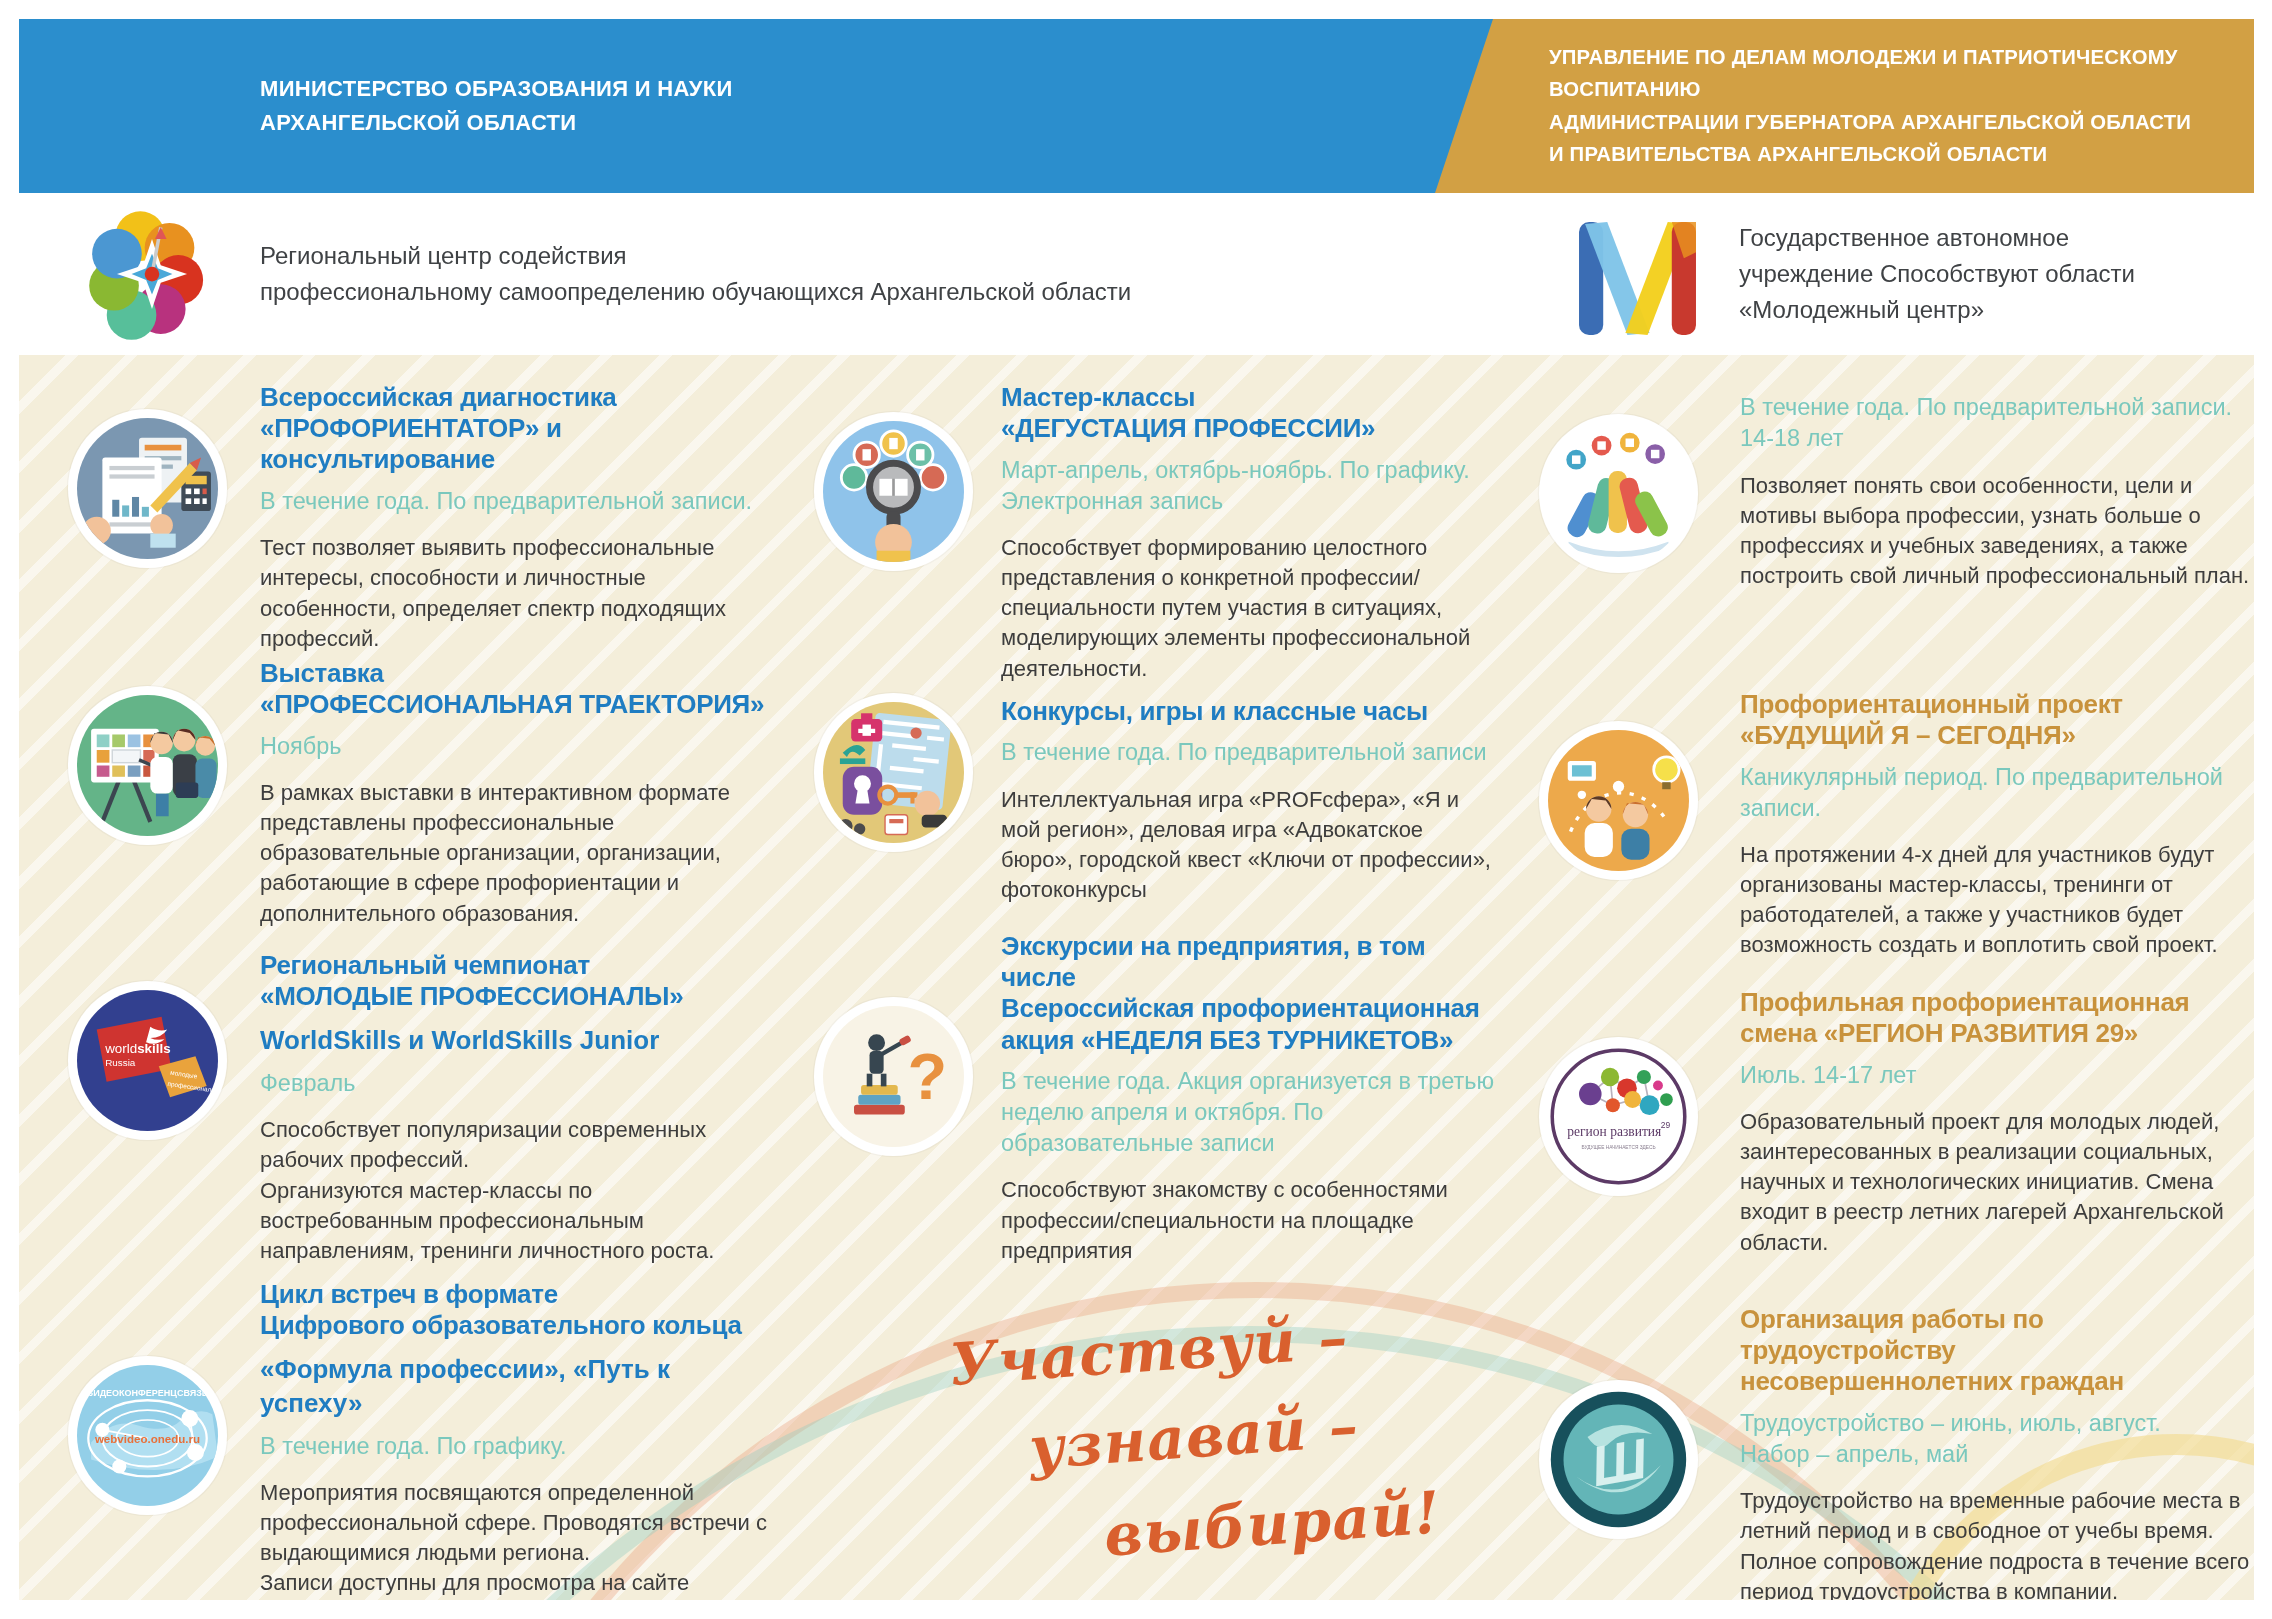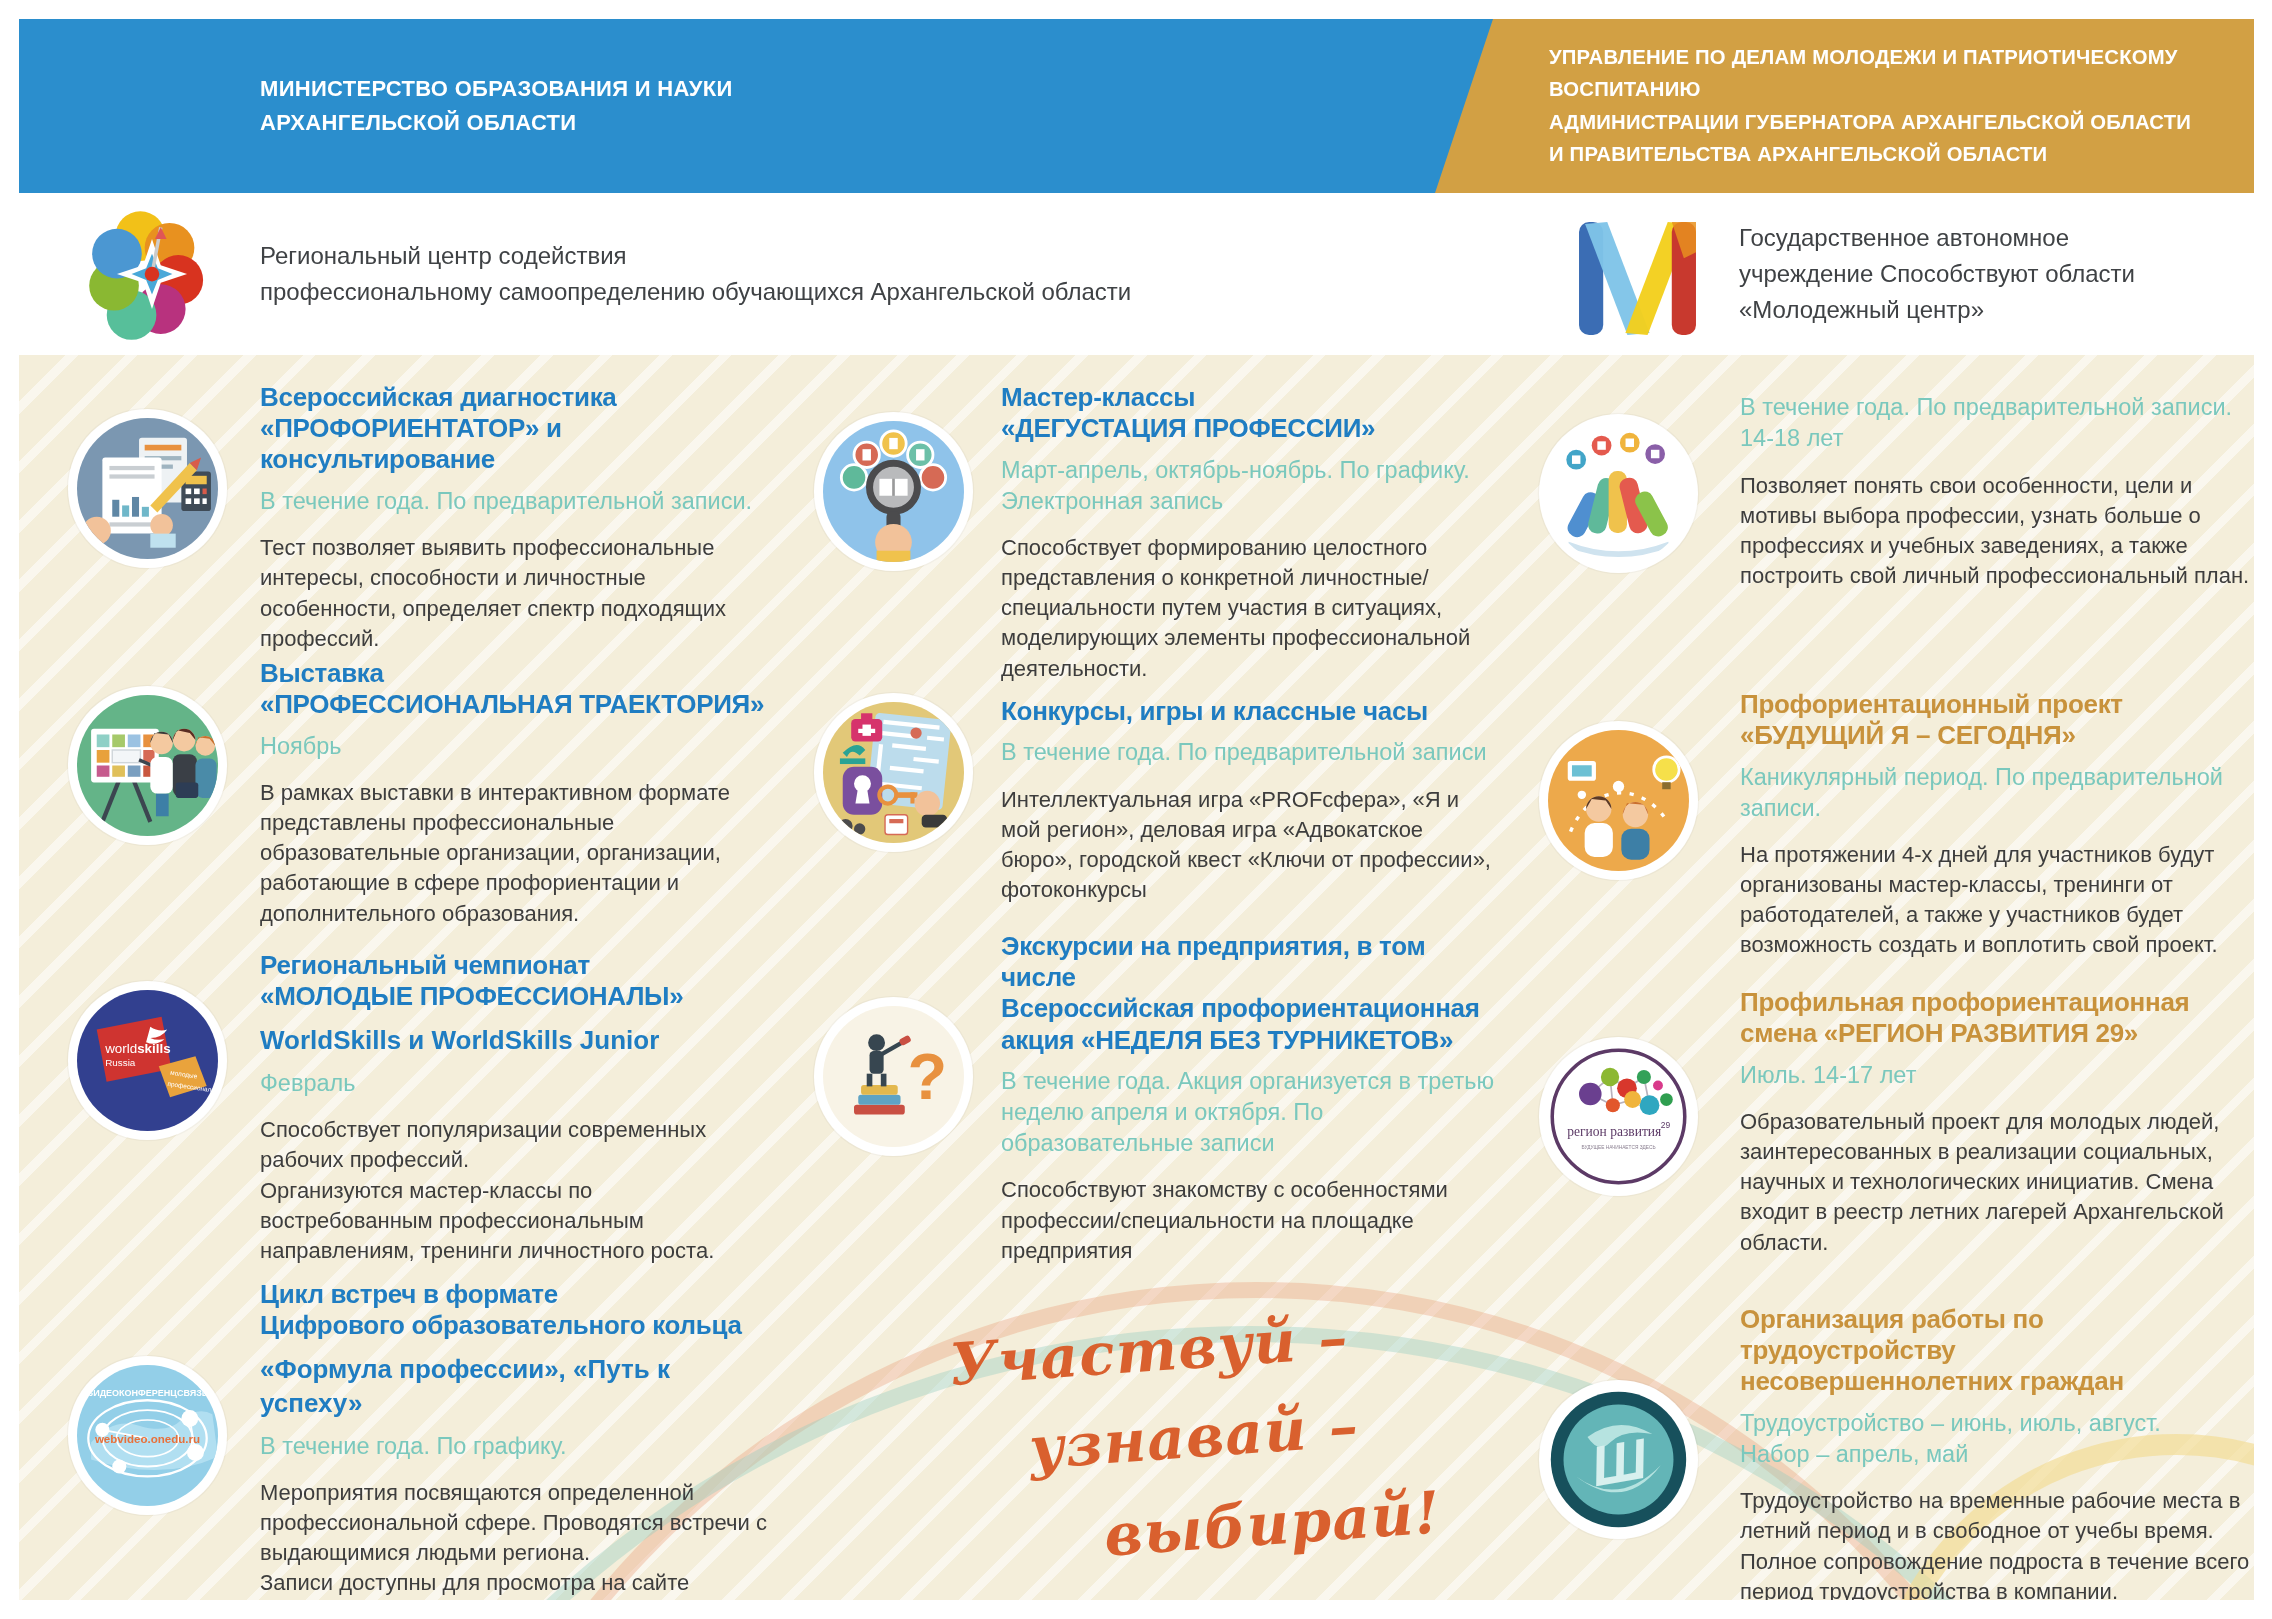--- a/index.html
+++ b/index.html
@@ -244,21 +244,21 @@
     <circle cx="50" cy="86" r="13" fill="#f2c29a"></circle>
                 <rect x="38" y="92" width="24" height="8" fill="#f0c24c"></rect>
               </svg>
             </div>
           </div>
           <div class="item" style="left: 982px; top: 27px; width: 498px;">
             <h3 style="color: rgb(31, 125, 194);">Мастер-классы
 «ДЕГУСТАЦИЯ ПРОФЕССИИ»</h3>
             <div class="schedule">Март-апрель, октябрь-ноябрь. По графику.
 Электронная запись</div>
-            <div class="body">Способствует формированию целостного представления о конкретной личностные/специальности путем участия в ситуациях, моделирующих элементы профессиональной деятельности.</div>
+            <div class="body">Способствует формированию целостного представления о конкретной профессии/специальности путем участия в ситуациях, моделирующих элементы профессиональной деятельности.</div>
           </div>
           <div class="icon-badge" style="left: 795px; top: 338px;">
             <div class="icon-art">
               <svg viewBox="0 0 100 100">
                 <rect width="100" height="100" fill="#e2c878"></rect>
     <rect x="34" y="10" width="54" height="64" rx="3" fill="#bcdcec" transform="rotate(6 60 42)"></rect>
     <g transform="rotate(6 60 42)" stroke="#ffffff" stroke-width="3" fill="none">
       <path d="M40,16 h40 M40,24 h24 M72,24 h12 M40,32 v20 M48,32 h24 M64,40 h18 M48,48 h24 M40,60 h32"></path>
     </g>
     <circle cx="66" cy="22" r="4" fill="#d66a55"></circle>

